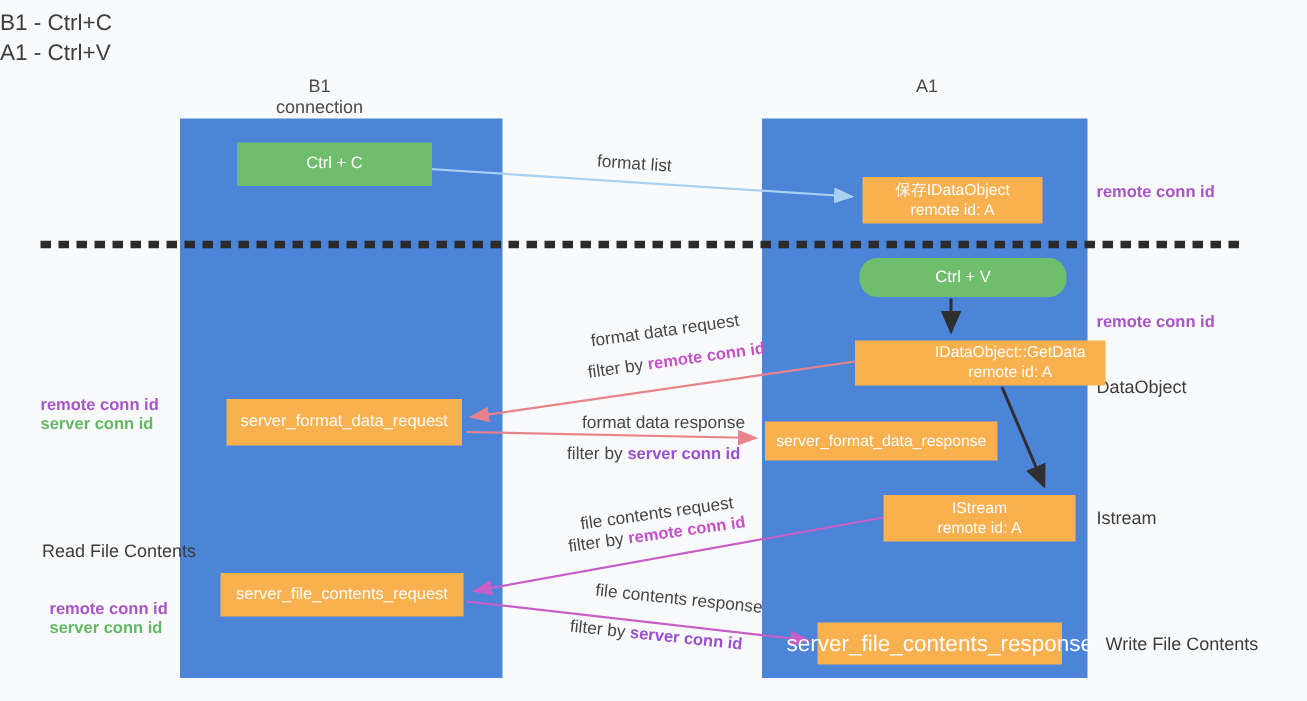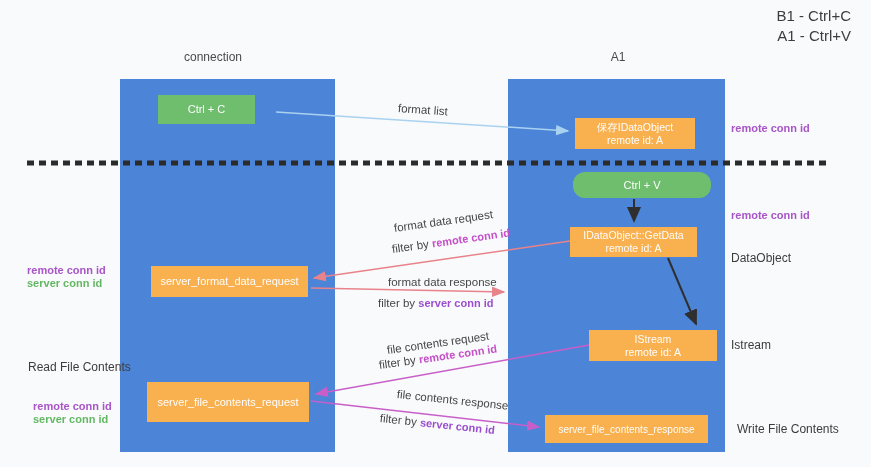--- a/index.html
+++ b/index.html
@@ -8,21 +8,21 @@
     background:#f2f3f4;
   }
   #canvas{
     position:relative;
     width:871px;height:467px;
     background:#f9fafb;
     overflow:hidden;
   }
   .title{
     position:absolute;left:0;right:20px;top:6px;
-    text-align:right;font-size:15px;line-height:20px;color:#3d3d3d;
+    text-align:left;font-size:15px;line-height:20px;color:#3d3d3d;
   }
   .lane-header{
     position:absolute;width:120px;text-align:center;
     font-size:12px;line-height:14px;color:#4a4a4a;
   }
   .lane{
     position:absolute;top:79px;height:373px;
     background:#4c84d8;z-index:1;
   }
   .box{
@@ -48,20 +48,21 @@
 <body>
 
 <div id="canvas">
 
   <div class="title">
     <div>B1 - Ctrl+C</div>
     <div>A1 - Ctrl+V</div>
   </div>
 
   <div class="lane-header" style="left:153px;top:50px;">
+    <div>B1</div>
     <div>connection</div>
   </div>
   <div class="lane-header" style="left:558px;top:50px;">
     <div>A1</div>
   </div>
 
   <div class="lane" style="left:120px;width:215px;"></div>
   <div class="lane" style="left:508px;width:217px;"></div>
 
   <svg class="overlay" width="871" height="467">
@@ -82,53 +83,56 @@
     <line x1="27" y1="163" x2="826" y2="163" stroke="#2b2b2b" stroke-width="5" stroke-dasharray="7 5"></line>
     <line x1="276" y1="112" x2="568" y2="131" stroke="#a9d2f0" stroke-width="1.5" marker-end="url(#m-blue)"></line>
     <line x1="634" y1="199" x2="634" y2="221" stroke="#2f2f2f" stroke-width="2" marker-end="url(#m-black)"></line>
     <line x1="668" y1="258" x2="696" y2="324" stroke="#2f2f2f" stroke-width="2" marker-end="url(#m-black)"></line>
     <line x1="570" y1="241" x2="314" y2="278" stroke="#e8838b" stroke-width="1.5" marker-end="url(#m-salmon)"></line>
     <line x1="311" y1="288" x2="504" y2="292" stroke="#e8838b" stroke-width="1.5" marker-end="url(#m-salmon)"></line>
     <line x1="589" y1="345" x2="316" y2="394" stroke="#c85fc8" stroke-width="1.5" marker-end="url(#m-magenta)"></line>
     <line x1="311" y1="401" x2="539" y2="427" stroke="#c85fc8" stroke-width="1.5" marker-end="url(#m-magenta)"></line>
   </svg>
 
-  <div class="box green" style="left:158px;top:95px;width:97px;height:29px;">
+  <div class="box green" style="left:158px;top:95px;width:130px;height:29px;">
     <span>Ctrl + C</span>
   </div>
 
   <div class="box orange" style="left:575px;top:118px;width:120px;height:31px;font-size:10.5px;">
     <span>保存IDataObject</span>
     <span>remote id: A</span>
   </div>
 
   <div class="box green" style="left:573px;top:172px;width:138px;height:26px;border-radius:12px;">
     <span>Ctrl + V</span>
   </div>
 
-  <div class="box orange" style="left:570px;top:227px;width:127px;height:30px;font-size:10.5px;">
+  <div class="box orange" style="left:570px;top:227px;width:127px;height:30px;font-size:10.5px;padding-left:40px;">
     <span>IDataObject::GetData</span>
     <span>remote id: A</span>
   </div>
 
   <div class="box orange" style="left:151px;top:266px;width:157px;height:31px;">
     <span>server_format_data_request</span>
   </div>
 
+  <div class="box orange" style="left:510px;top:281px;width:155px;height:26px;font-size:10.5px;">
+    <span>server_format_data_response</span>
+  </div>
 
   <div class="box orange" style="left:589px;top:330px;width:128px;height:31px;font-size:10.5px;">
     <span>IStream</span>
     <span>remote id: A</span>
   </div>
 
-  <div class="box orange" style="left:147px;top:382px;width:162px;height:40px;">
+  <div class="box orange" style="left:147px;top:382px;width:162px;height:29px;">
     <span>server_file_contents_request</span>
   </div>
 
-  <div class="box orange" style="left:545px;top:415px;width:163px;height:28px;font-size:10px;">
+  <div class="box orange" style="left:545px;top:415px;width:163px;height:28px;font-size:15px;">
     <span>server_file_contents_response</span>
   </div>
 
   <div class="lbl small rot-sl" style="left:398px;top:102px;">format list</div>
 
   <div class="lbl small rot-up" style="left:394px;top:222px;">format data request</div>
   <div class="lbl small rot-up" style="left:392px;top:243px;">
     <span>filter by</span>
     <span class="bold magenta">remote conn id</span>
   </div>

